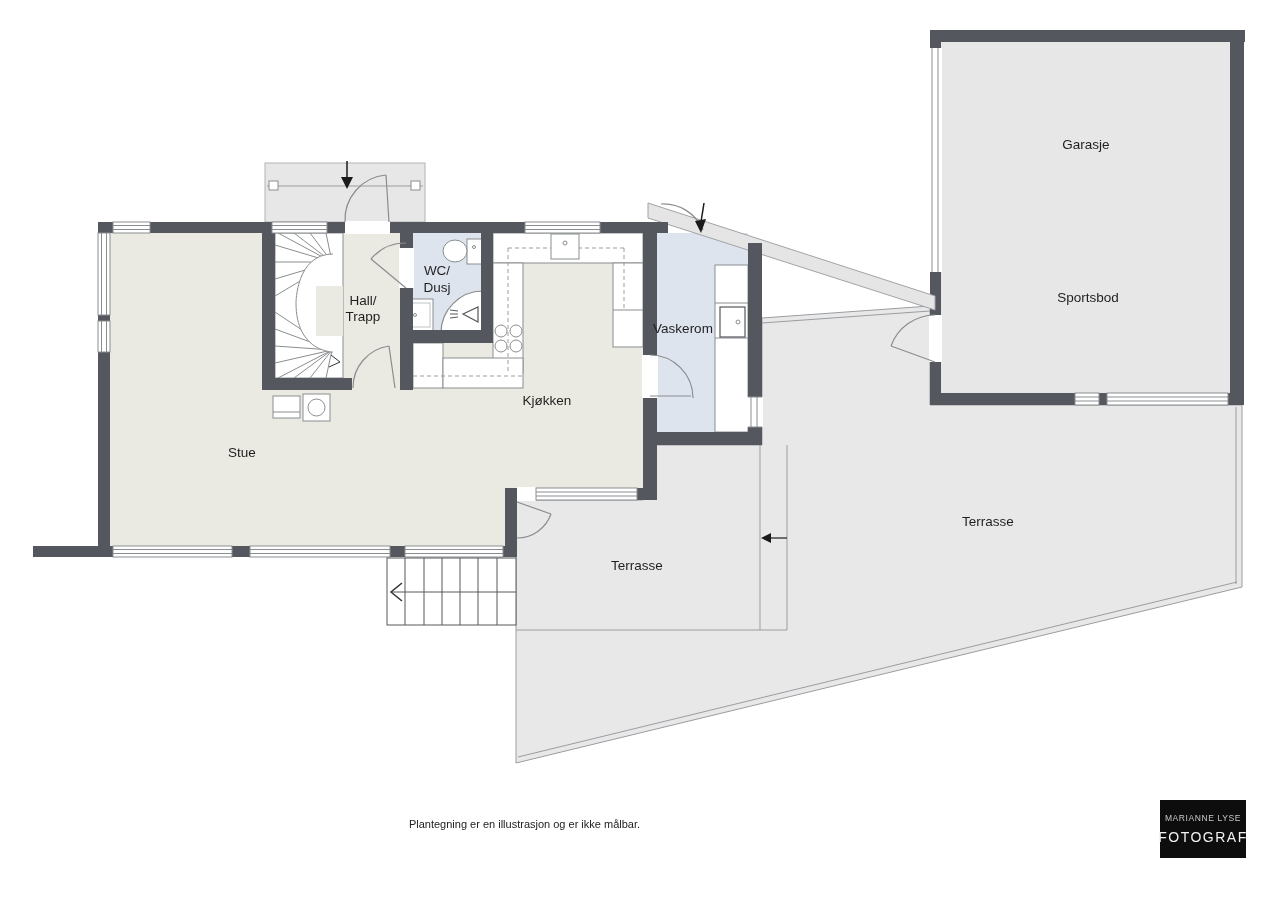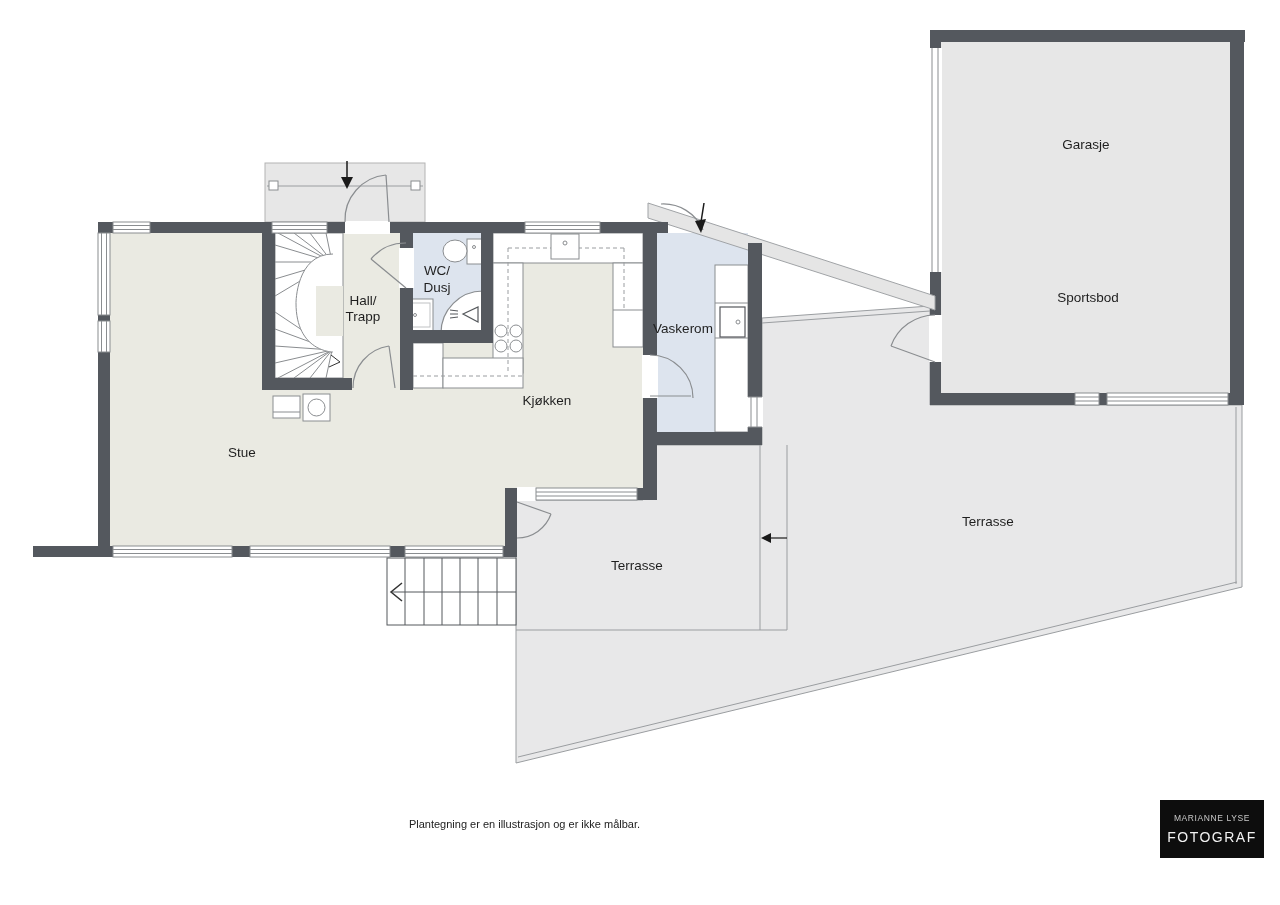--- a/index.html
+++ b/index.html
@@ -2,21 +2,21 @@
 <html><head>
 <meta charset="utf-8">
 <style>
   html,body{margin:0;padding:0;background:#ffffff;}
   .page{position:relative;width:1280px;height:905px;background:#ffffff;overflow:hidden;
         font-family:"Liberation Sans", sans-serif;}
   svg{position:absolute;left:0;top:0;}
   .room-label{font-family:"Liberation Sans", sans-serif;font-size:13.5px;fill:#1f1f1f;}
   .footer{position:absolute;left:0;top:818px;width:1049px;text-align:center;
           font-size:11px;color:#222;line-height:13px;}
-  .logo{position:absolute;left:1160px;top:800px;width:104px;height:58px;background:#0d0d0d;
+  .logo{position:absolute;left:1160px;top:800px;width:86px;height:58px;background:#0d0d0d;
         display:flex;flex-direction:column;align-items:center;justify-content:center;}
   .logo .l1{font-size:8.5px;letter-spacing:0.6px;color:#c9c9c9;}
   .logo .l2{font-size:14px;letter-spacing:1.5px;color:#f2f2f2;margin-top:6px;}
 </style>
 </head>
 <body>
 
 <div class="page">
 <svg width="1280" height="905" viewBox="0 0 1280 905">
 

